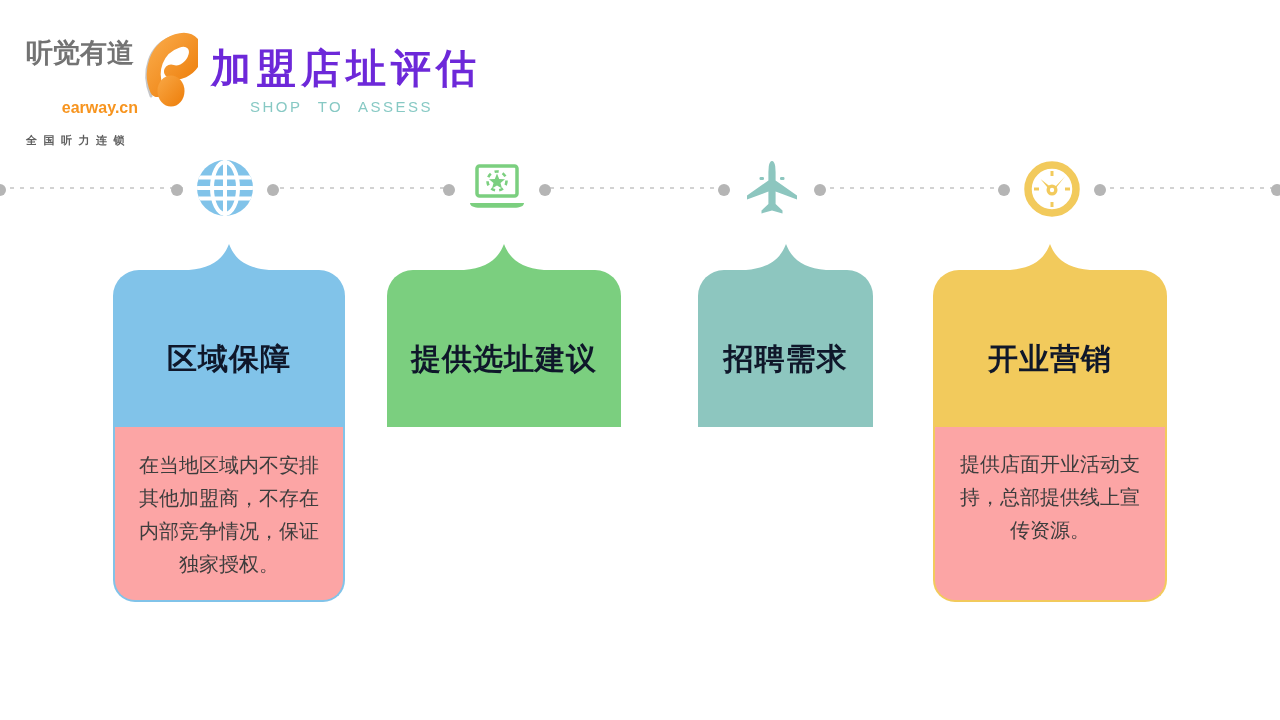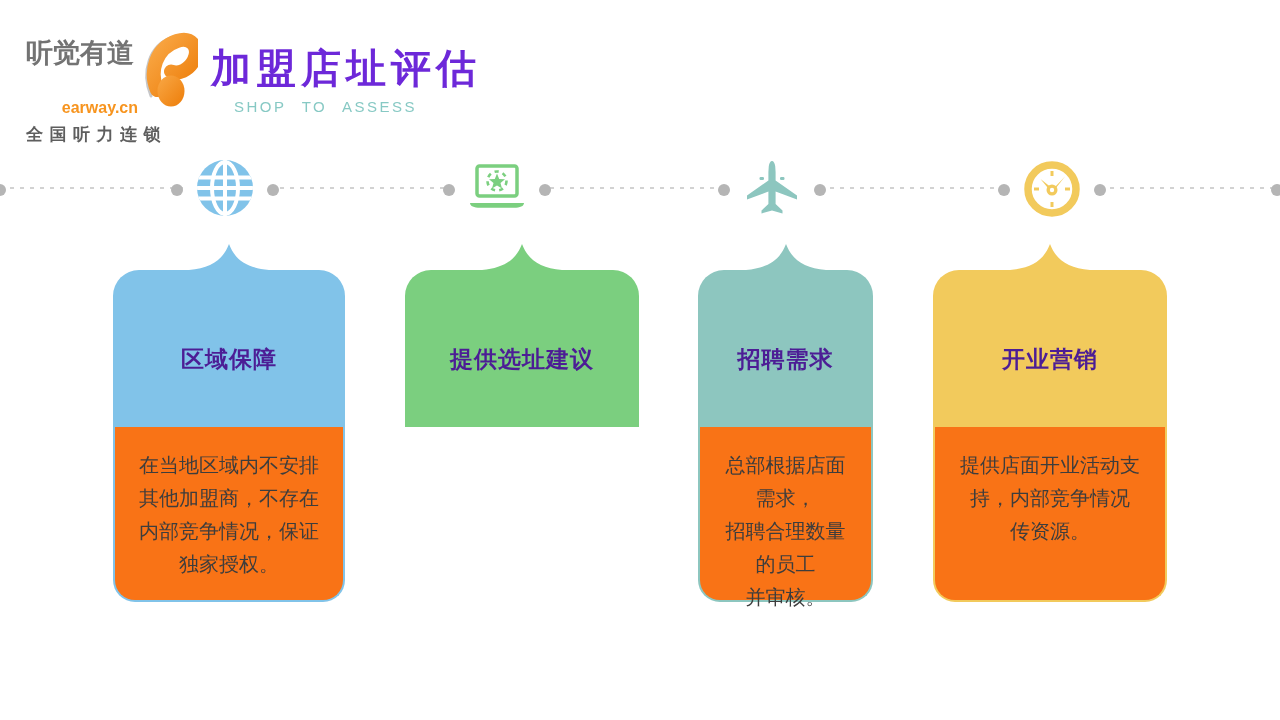--- a/index.html
+++ b/index.html
@@ -4,39 +4,39 @@
 <style>
   * { margin:0; padding:0; box-sizing:border-box; }
   html,body { width:1280px; height:720px; background:#ffffff; overflow:hidden; }
   body { font-family:"Liberation Sans","DejaVu Sans",sans-serif; }
   .slide { position:relative; width:1280px; height:720px; background:#fff; }
 
   
   .logo-block { position:absolute; left:26px; top:38px; width:112px; }
   .logo-name { font-size:27px; font-weight:bold; color:#737373; letter-spacing:0px; line-height:30px; }
   .logo-domain { font-size:16px; font-weight:bold; color:#F7941E; text-align:right; line-height:19px;margin-top:30px; }
-  .logo-tagline { font-size:17px; font-weight:bold; color:#5E5E5E; letter-spacing:6.5px; margin-top:6px; white-space:nowrap; }
+  .logo-tagline { font-size:11px; font-weight:bold; color:#5E5E5E; letter-spacing:6.5px; margin-top:16px; white-space:nowrap; }
   .swoosh { position:absolute; left:138px; top:30px; width:60px; height:80px; }
   .page-title { position:absolute; left:211px; top:41px; font-size:40px; font-weight:600; color:#6d28d9; letter-spacing:5px; }
-  .page-subtitle { position:absolute; left:234px; top:98px; font-size:15px; font-weight:500; color:#87C9C4; letter-spacing:2.5px; word-spacing:9px; }
+  .page-subtitle { position:absolute; left:250px; top:98px; font-size:15px; font-weight:500; color:#87C9C4; letter-spacing:2.5px; word-spacing:9px; }
 
   
   .timeline-line { position:absolute; left:0; top:187px; width:1280px; height:2px;
     background:repeating-linear-gradient(90deg,#D2D2D2 0 4px,transparent 4px 10px); }
   .timeline-dot { position:absolute; top:184px; width:12px; height:12px; border-radius:50%; background:#B5B5B5; }
   .icon-mask { position:absolute; top:158px; width:84px; height:62px; background:#fff; }
   .step-icon { position:absolute; color:var(--c); }
 
   
   .card { position:absolute; top:244px; }
   .spike { display:block; margin:0 auto; width:80px; height:26px; color:var(--c); }
   .card-header { height:157px; background:var(--c); border-radius:26px 26px 0 0;
     display:flex; align-items:center; justify-content:center; padding-top:22px; }
-  .card-title { color:#4c1d95; font-size:23px; font-weight:bold; letter-spacing:1px; }
-  .card-body { height:175px; background:#f97316; border:2px solid var(--c); border-top:none;
+  .card-title { color:#0f172a; font-size:30px; font-weight:bold; letter-spacing:1px; }
+  .card-body { height:175px; background:#fca5a5; border:2px solid var(--c); border-top:none;
     border-radius:0 0 22px 22px; padding:22px 18px 0 18px; }
   .card-text { font-size:20px; line-height:33px; color:#3D3D3D; text-align:center; white-space:pre-line; }
 </style>
 </head>
 <body>
 
 <div class="slide">
 
   <div class="logo-block">
     <div class="logo-name">听觉有道</div>
@@ -136,50 +136,45 @@
       <span class="card-title">区域保障</span>
     </div>
     <div class="card-body">
       <p class="card-text">在当地区域内不安排
 其他加盟商，不存在
 内部竞争情况，保证
 独家授权。</p>
     </div>
   </div>
 
-  <div class="card" style="left: 405px; width: 234px; --c: #7BCF7F;">
+  <div class="card" style="left: 387px; width: 234px; --c: #7BCF7F;">
     <svg class="spike" viewBox="0 0 80 26" preserveAspectRatio="none">
       <path d="M0 26 C22 24 34 16 40 0 C46 16 58 24 80 26 Z" fill="currentColor"></path>
     </svg>
     <div class="card-header">
       <span class="card-title">提供选址建议</span>
     </div>
   </div>
 
   <div class="card" style="left: 657px; width: 216px; padding-left: 41px; --c: #8DC6BF;">
     <svg class="spike" viewBox="0 0 80 26" preserveAspectRatio="none">
       <path d="M0 26 C22 24 34 16 40 0 C46 16 58 24 80 26 Z" fill="currentColor"></path>
     </svg>
     <div class="card-header">
       <span class="card-title">招聘需求</span>
     </div>
-    <div class="card-body">
-      <p class="card-text">总部根据店面需求，
-招聘合理数量的员工
-并审核。</p>
-    </div>
   </div>
 
-  <div class="card" style="left: 933px; width: 234px; --c: #F2CA5C;">
+  <div class="card" style="left: 933px; width: 234px; font-family: Liberation Mono, monospace; --c: #F2CA5C;">
     <svg class="spike" viewBox="0 0 80 26" preserveAspectRatio="none">
       <path d="M0 26 C22 24 34 16 40 0 C46 16 58 24 80 26 Z" fill="currentColor"></path>
     </svg>
     <div class="card-header">
       <span class="card-title">开业营销</span>
     </div>
     <div class="card-body">
       <p class="card-text">提供店面开业活动支
-持，内部竞争情况
+持，总部提供线上宣
 传资源。</p>
     </div>
   </div>
 
 </div>
 
 </body></html>

